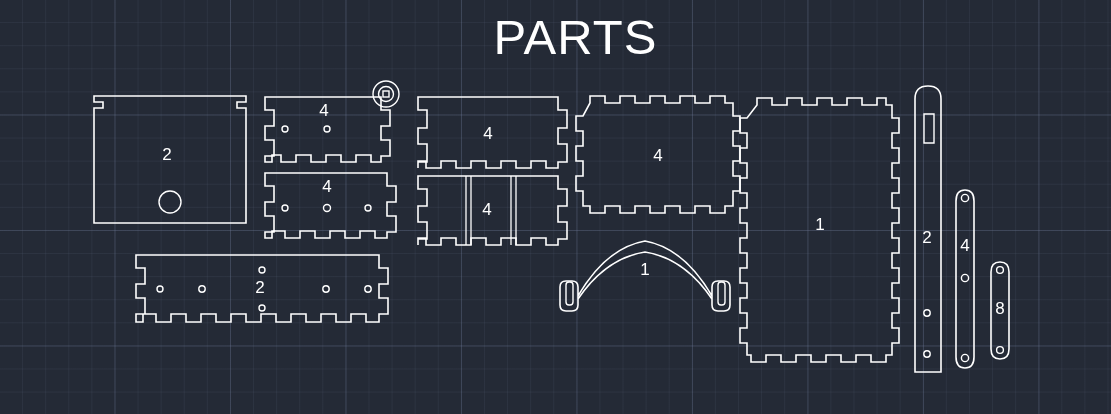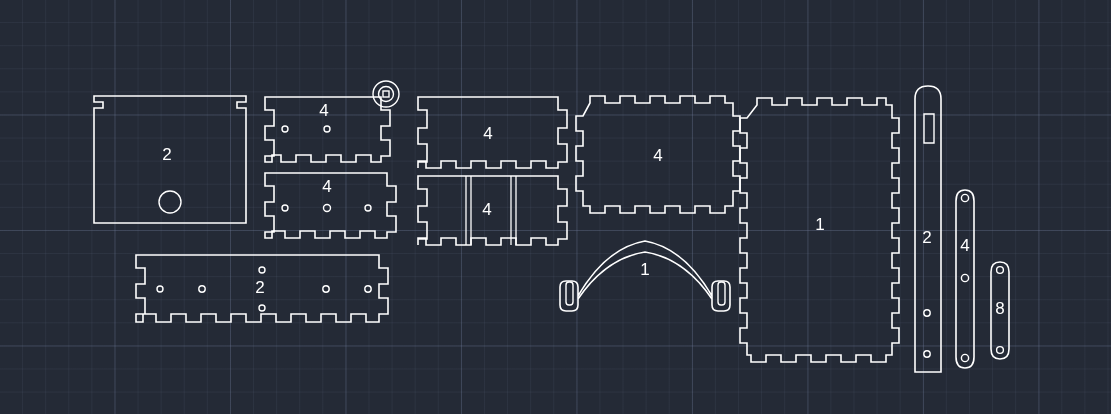--- a/index.html
+++ b/index.html
@@ -76,20 +76,23 @@
   .title-shift {
     display: inline-block;
     transform: translateX(20px);
   }
 </style>
 </head>
 <body>
 
 <div id="app">
 
+  <div class="title-text">
+    <span class="title-shift">PARTS</span>
+  </div>
 
   <svg id="cad" viewBox="0 0 1111 414">
 
     <g>
       <path class="part-outline" d="
         M 94,96 L 94,102 L 103,102 L 103,108 L 94,108 L 94,223
         L 246,223 L 246,108 L 237,108 L 237,102 L 246,102 L 246,96 Z"></path>
       <circle class="hole" cx="170" cy="202" r="11"></circle>
       <text class="qty-label" x="167" y="156">2</text>
     </g>

